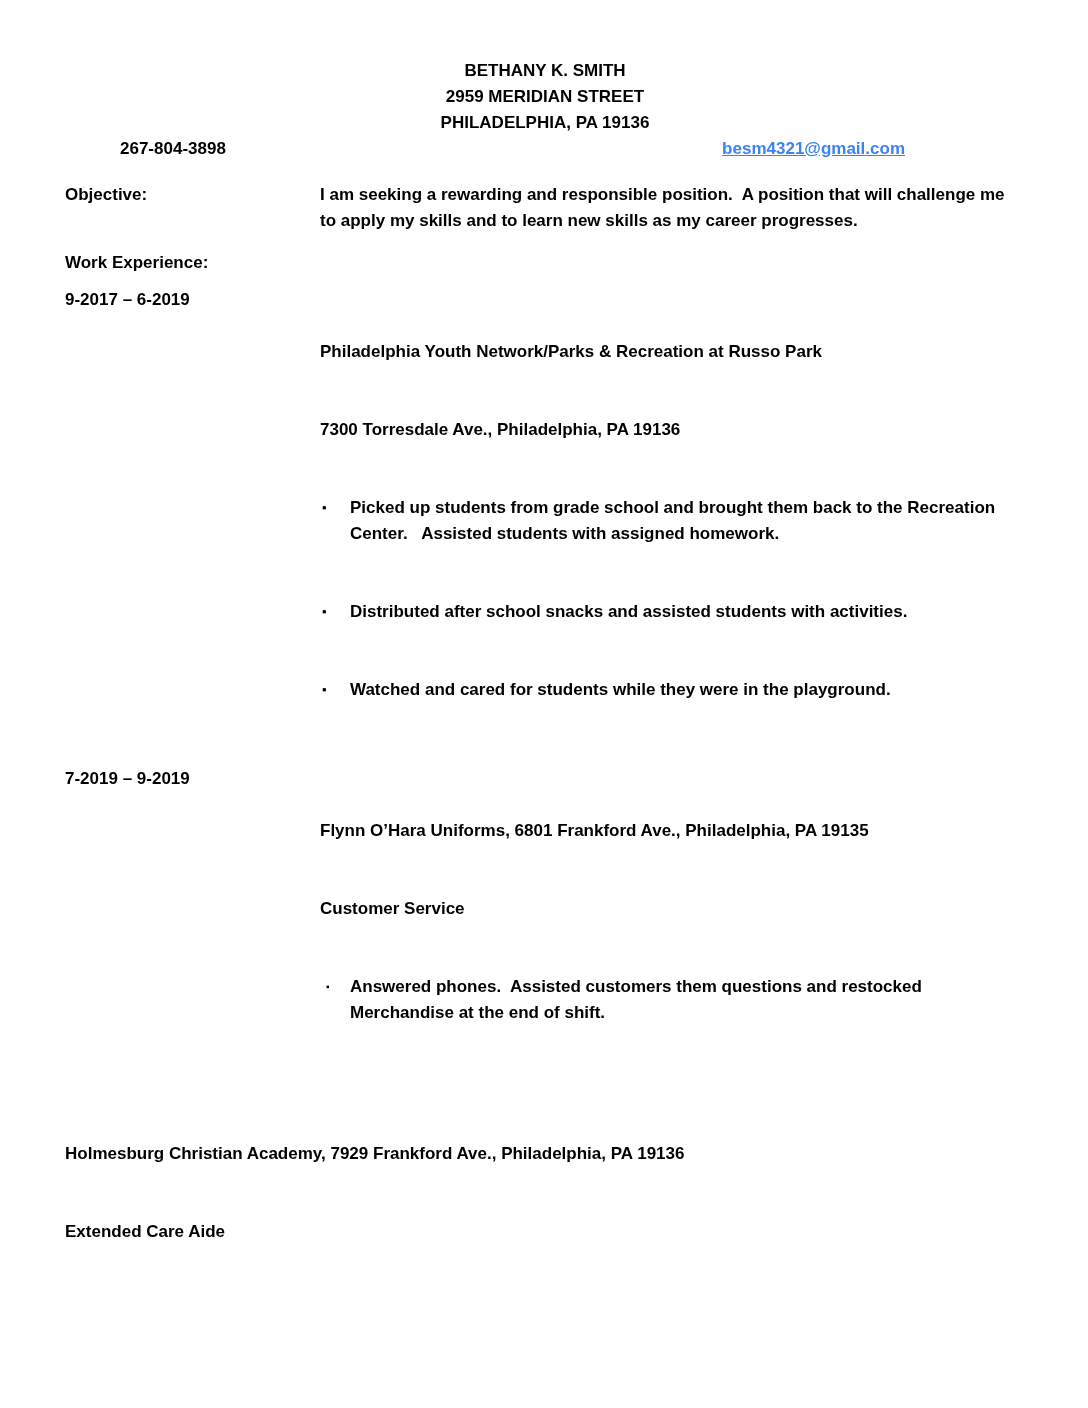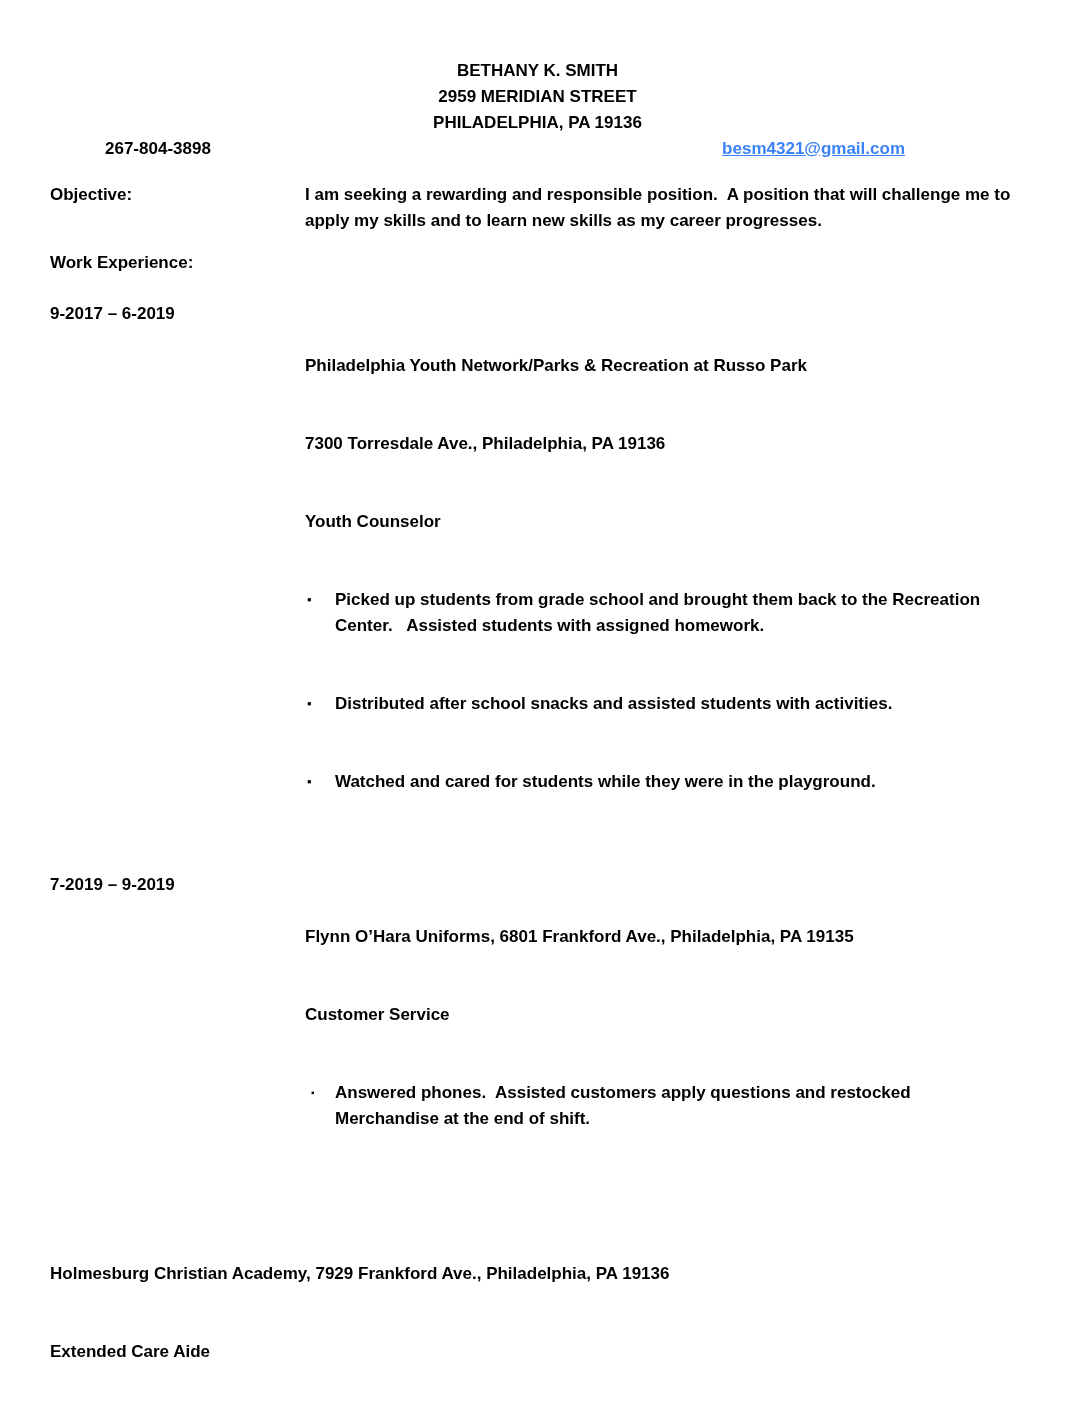--- a/index.html
+++ b/index.html
@@ -1,38 +1,38 @@
 <!DOCTYPE html>
 <html><head>
 <meta charset="utf-8">
 <style>
   html,body{margin:0;padding:0;background:#ffffff;}
   .page{
     position:relative;
     width:1088px;height:1408px;
     box-sizing:border-box;
-    padding:58px 63px 0 50px;
+    padding:58px 63px 0 65px;
     background:#ffffff;
     color:#000000;
     font-family:"Liberation Sans","DejaVu Sans",sans-serif;
     font-weight:700;
     font-size:17px;
     line-height:26px;
     overflow:hidden;
   }
   .center{text-align:center;white-space:pre-wrap;}
   .contact-row{display:flex;justify-content:space-between;align-items:baseline;}
   .phone{margin-left:55px;}
   .email{color:#3b82f6;text-decoration:underline;cursor:pointer;margin-right:120px;}
   .row{display:flex;align-items:flex-start;}
   .lbl{width:255px;flex:0 0 255px;white-space:pre-wrap;}
   .content{width:710px;white-space:pre-wrap;}
   .objective-row{margin-top:20px;}
   .work-label{margin-top:16px;}
-  .job{margin-top:25px;}
+  .job{margin-top:11px;}
   .brow{display:flex;align-items:flex-start;}
   .bglyph{flex:0 0 30px;font-size:13px;line-height:26px;text-align:left;padding-left:2px;box-sizing:border-box;}
   .brow.sm .bglyph{font-size:10px;padding-left:6px;}
   .btext{flex:1;white-space:pre-wrap;}
 </style>
 </head>
 <body>
 
 <div class="page">
 
@@ -50,21 +50,20 @@
     <div class="content">I am seeking a rewarding and responsible position.  A position that will challenge me to apply my skills and to learn new skills as my career progresses.</div>
   </div>
 
   <div class="work-label">Work Experience:</div>
 
   <div class="row job">
     <div class="lbl">9-2017 – 6-2019</div>
     <div class="content">
       <div>Philadelphia Youth Network/Parks &amp; Recreation at Russo Park</div>
       <div>7300 Torresdale Ave., Philadelphia, PA 19136</div>
-      <div>Youth Counselor</div>
       <div class="brow">
         <span class="bglyph">▪</span>
         <span class="btext">Picked up students from grade school and brought them back to the Recreation Center.   Assisted students with assigned homework.</span>
       </div>
       <div class="brow">
         <span class="bglyph">▪</span>
         <span class="btext">Distributed after school snacks and assisted students with activities.</span>
       </div>
       <div class="brow">
         <span class="bglyph">▪</span>
@@ -73,21 +72,21 @@
     </div>
   </div>
 
   <div class="row job">
     <div class="lbl">7-2019 – 9-2019</div>
     <div class="content">
       <div>Flynn O’Hara Uniforms, 6801 Frankford Ave., Philadelphia, PA 19135</div>
       <div>Customer Service</div>
       <div class="brow sm">
         <span class="bglyph">▪</span>
-        <span class="btext">Answered phones.  Assisted customers apply questions and restocked Merchandise at the end of shift.</span>
+        <span class="btext">Answered phones.  Assisted customers them questions and restocked Merchandise at the end of shift.</span>
       </div>
     </div>
   </div>
 
   <div class="row job">
     <div class="content">
       <div>Holmesburg Christian Academy, 7929 Frankford Ave., Philadelphia, PA 19136</div>
       <div>Extended Care Aide</div>
       
       

